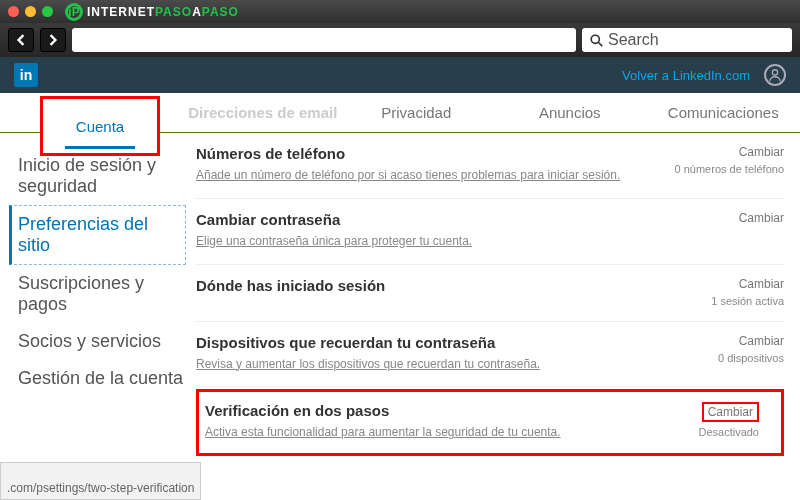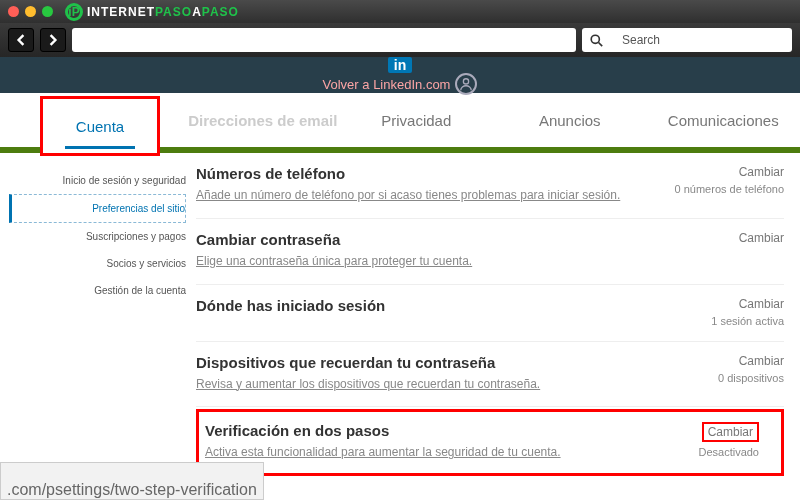--- a/index.html
+++ b/index.html
@@ -10,60 +10,60 @@
 .tl-dot { width:11px; height:11px; border-radius:50%; }
 .dot-red{background:#ff5f57;} .dot-yel{background:#ffbd2e;} .dot-grn{background:#28c840;}
 .logo { display:flex; align-items:center; margin-left:6px; gap:4px;}
 .logo-badge{width:18px;height:18px;border-radius:50%;border:3px solid #1fc24a;display:flex;align-items:center;justify-content:center;color:#1fc24a;font-weight:bold;font-size:12px;}
 .logo-text{color:#fff;font-size:12px;letter-spacing:1px;font-weight:bold;}
 .logo-text .g{color:#1fc24a;}
 
 .browser-nav { height:34px; background:linear-gradient(#3a3a3a,#262626); display:flex; align-items:center; padding:0 8px; gap:6px;}
 .nav-btn{width:26px;height:24px;background:#1a1a1a;border:1px solid #000;border-radius:3px;display:flex;align-items:center;justify-content:center;color:#ddd;}
 .url-bar{flex:1;height:24px;background:#fff;border-radius:3px;}
-.search-box{width:210px;height:24px;background:#fff;border-radius:3px;display:flex;align-items:center;padding:0 8px;color:#555;font-size:12px;gap:19px;}
+.search-box{width:210px;height:24px;background:#fff;border-radius:3px;display:flex;align-items:center;padding:0 8px;color:#555;font-size:16px;gap:5px;}
 .search-box svg{flex-shrink:0;}
 
 
-.li-header{height:36px;background:#283e4a;display:flex;align-items:center;justify-content:space-between;padding:0 14px;flex-direction:column;}
+.li-header{height:36px;background:#283e4a;display:flex;align-items:center;justify-content:space-between;padding:0 14px;}
 .li-logo{width:24px;height:24px;background:#0077b5;color:#fff;display:flex;align-items:center;justify-content:center;font-weight:bold;font-size:14px;border-radius:2px;}
-.li-right{display:flex;align-items:center;gap:5px;color:#fca5a5;font-size:13px;}
+.li-right{display:flex;align-items:center;gap:14px;color:#0ea5e9;font-size:13px;}
 .avatar{width:22px;height:22px;border:2px solid #aab;border-radius:50%;display:flex;align-items:center;justify-content:center;}
 .avatar svg{width:14px;height:14px;}
 
 
-.tabs-row{display:flex;height:60px;border-bottom:6px solid #4d7c0f;}
+.tabs-row{display:flex;height:40px;border-bottom:1px solid #4d7c0f;}
 .tab-spacer{width:186px;}
 .tabs{flex:1;display:flex;align-items:stretch;}
 .tab{flex:1;display:flex;align-items:center;justify-content:center;color:#777;font-size:15px;cursor:pointer;}
 .tab.faded{color:#ccc;font-weight:bold;font-size:15px;}
 .tab-cuenta-wrap{position:absolute;left:40px;top:96px;width:120px;height:60px;border:3px solid #ff0000;display:flex;flex-direction:column;align-items:center;justify-content:center;background:#fff;}
 .tab-cuenta{color:#0073b1;font-size:15px;font-weight:normal;}
 .tab-underline{position:absolute;bottom:4px;width:70px;height:3px;background:#0073b1;}
 
 
 .body{display:flex;height:calc(500px - 23px - 34px - 36px - 52px - 18px);}
 .sidebar{width:186px;padding:14px 0 0 18px;}
-.side-item{font-size:10px;color:#555;padding:8px 0;cursor:pointer;text-align:right;}
+.side-item{font-size:18px;color:#555;padding:8px 0;cursor:pointer;}
 .side-item.active{color:#0073b1;border:1px dashed #8ab9d6;border-left:3px solid #0073b1;padding-left:6px;margin-left:-9px;}
 
 .main{flex:1;padding:0 16px 0 10px;overflow:hidden;}
 .setting{padding:12px 0 14px 0;border-bottom:1px solid #eee;display:flex;justify-content:space-between;gap:12px;}
 .setting-left{flex:1;}
 .setting-title{font-size:15px;font-weight:bold;color:#333;margin-bottom:5px;}
 .setting-desc{font-size:12px;color:#888;line-height:1.4;text-decoration:underline;}
 .setting-right{text-align:right;font-size:11px;color:#888;min-width:120px;}
 .change-link{color:#777;font-size:12px;display:block;margin-bottom:4px;}
 
 .hl-section{border:3px solid #ff0000;padding:10px 22px 12px 6px;margin-top:2px;}
 .hl-cambiar{border:2px solid #ff0000;display:inline-block;padding:1px 4px;color:#777;font-size:12px;margin-bottom:4px;}
 
 .prefs-heading{font-size:24px;color:#444;padding:14px 0 0 0;font-weight:normal;}
 
-.status-bar{position:absolute;bottom:0;left:0;height:18px;background:#f2f2f2;border:1px solid #ccc;font-size:16px;color:#666;padding:18px 6px;}
+.status-bar{position:absolute;bottom:0;left:0;height:18px;background:#f2f2f2;border:1px solid #ccc;font-size:12px;color:#666;padding:18px 6px;}
 </style>
 </head>
 <body>
 
 <div class="browser-top">
   <div class="tl-dot dot-red"></div>
   <div class="tl-dot dot-yel"></div>
   <div class="tl-dot dot-grn"></div>
   <div class="logo">
     <div class="logo-badge">iP</div>

